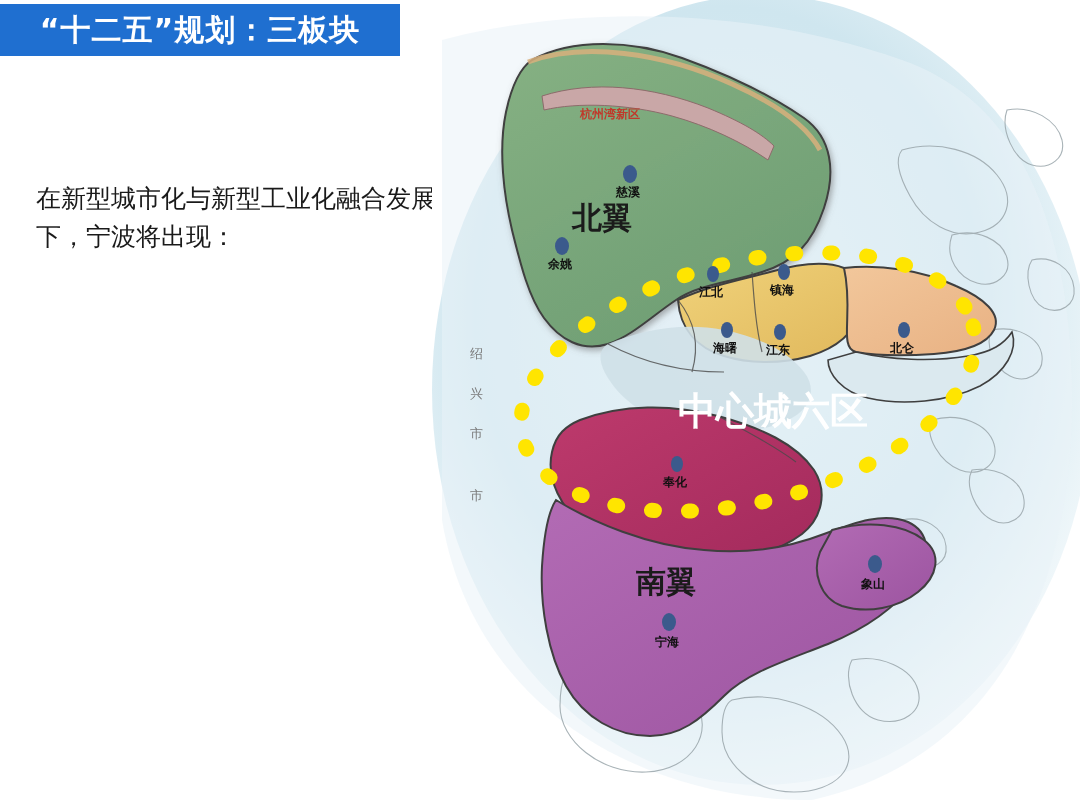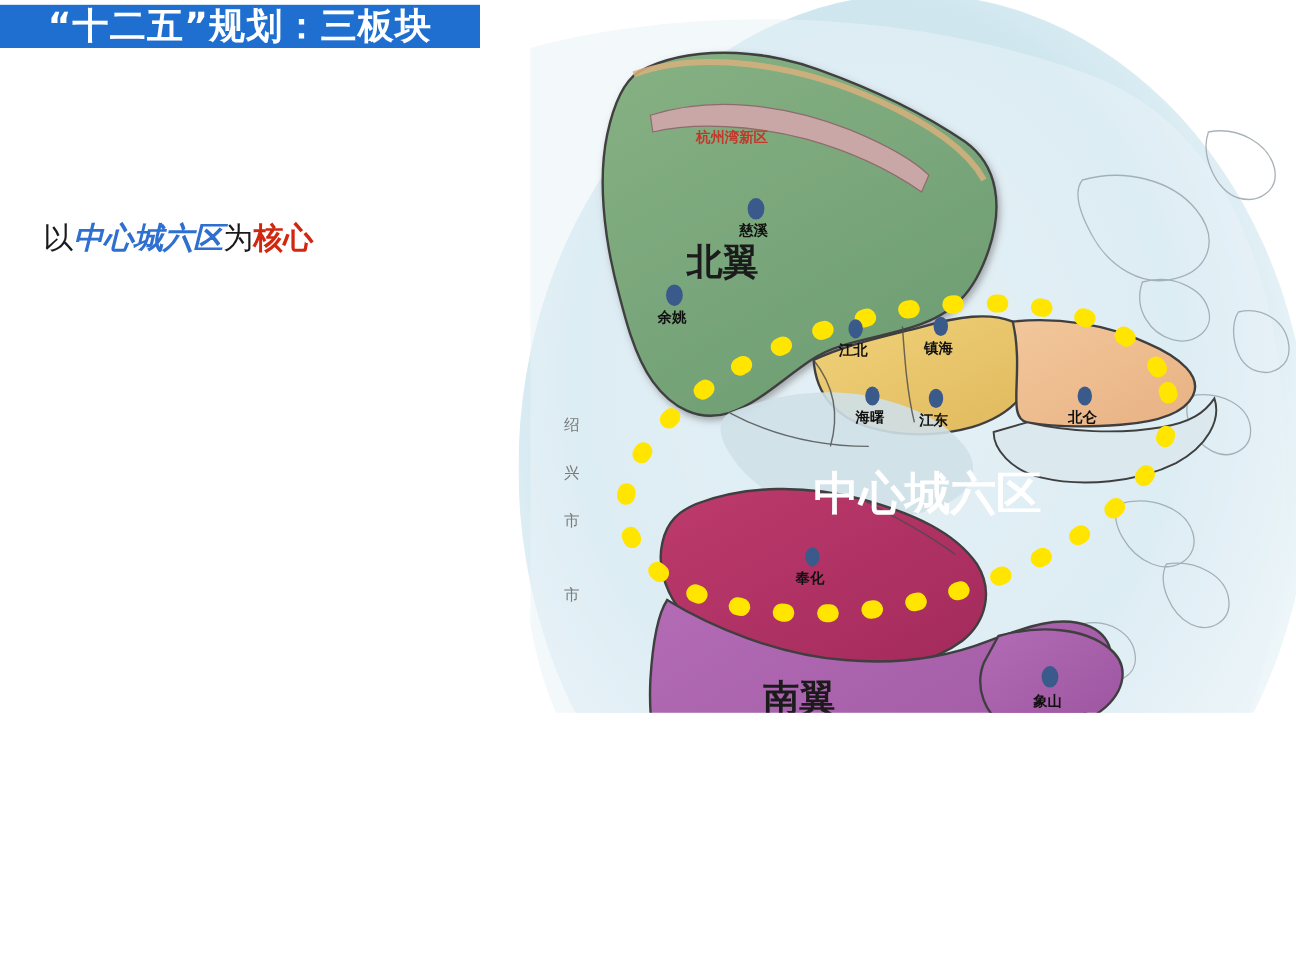--- a/index.html
+++ b/index.html
@@ -1,57 +1,57 @@
 <!DOCTYPE html>
 <html><head>
 <meta charset="utf-8">
 <style>
   html,body{margin:0;padding:0;}
   body{width:1080px;height:810px;background:#ffffff;font-family:"DejaVu Sans",sans-serif;overflow:hidden;position:relative;}
 
   
   #title-banner{
-    position:absolute;left:0;top:4px;width:400px;height:36px;
+    position:absolute;left:0;top:4px;width:400px;height:52px;
     background:#1f6fd0;color:#ffffff;font-size:30px;font-weight:bold;
     display:flex;align-items:center;justify-content:center;letter-spacing:1px;
   }
 
   
   #text-column{
     position:absolute;left:36px;top:180px;width:410px;
     font-size:25px;line-height:1.5;color:#1a1a1a;
   }
   #text-column p{margin:0 0 22px 0;}
   .blue{color:#2f6fd0;font-style:italic;font-weight:bold;}
   .red{color:#d2270f;font-weight:bold;}
   .plain{color:#1a1a1a;}
 
   
   #map-area{
-    position:absolute;left:432px;top:0;width:648px;height:594px;
+    position:absolute;left:432px;top:0;width:648px;height:810px;
     background:#ffffff;overflow:hidden;
   }
   #map-svg{position:absolute;left:0;top:0;}
 
   .city-dot{fill:#3b5a8c;}
   .city-label{font-family:"DejaVu Sans",sans-serif;font-size:12px;fill:#101010;font-weight:bold;}
   .region-label{font-family:"DejaVu Sans",sans-serif;font-size:30px;fill:#1b1b1b;font-weight:bold;}
   .core-label{font-family:"DejaVu Sans",sans-serif;font-size:38px;fill:#ffffff;font-weight:bold;}
   .side-label{font-family:"DejaVu Sans",sans-serif;font-size:13px;fill:#7a7a7a;}
   .newzone-label{font-family:"DejaVu Sans",sans-serif;font-size:12px;fill:#c0392b;font-weight:bold;}
 </style>
 </head>
 <body>
 
 <div id="title-banner">
   <span>“十二五”规划：三板块</span>
 </div>
 
 <div id="text-column">
-  <p id="line-core"><span class="plain">以</span><span class="blue">中心城六区</span><span class="plain">为</span><span class="red">核心</span></p>
+  <p>在新型城市化与新型工业化融合发展下，宁波将出现：</p>
 </div>
 
 <div id="map-area">
 <svg id="map-svg" width="648" height="810" viewBox="0 0 648 810" xmlns="http://www.w3.org/2000/svg">
   <defs>
     <radialGradient id="seaGrad" cx="45%" cy="40%" r="70%">
       <stop offset="0%" stop-color="#dfeef4"></stop>
       <stop offset="55%" stop-color="#cfe6ef"></stop>
       <stop offset="100%" stop-color="#ffffff"></stop>
     </radialGradient>

